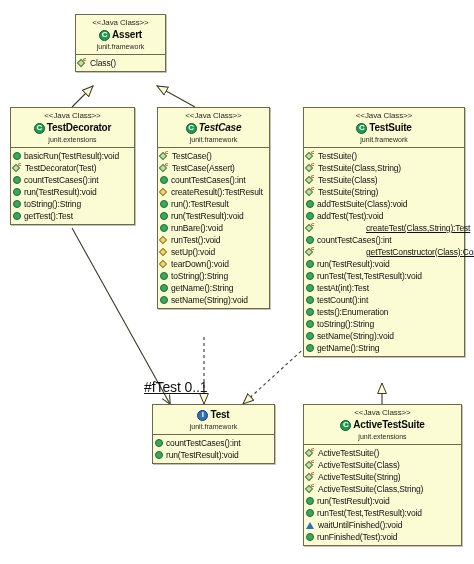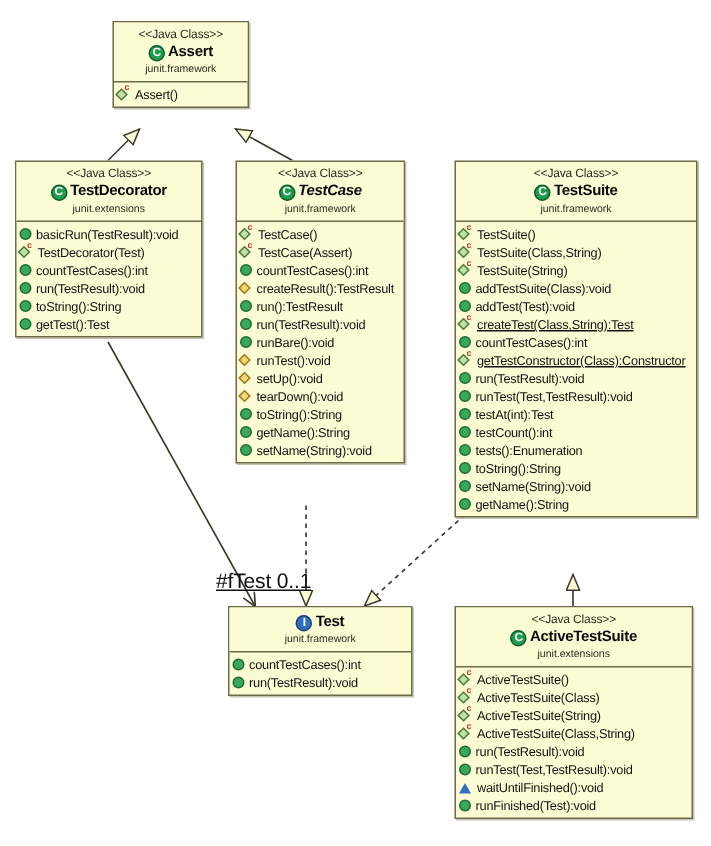--- a/index.html
+++ b/index.html
@@ -70,21 +70,21 @@
   .member {
     display: flex;
     align-items: center;
     gap: 3px;
     font-size: 8.5px;
     line-height: 12px;
     color: #111;
     white-space: nowrap;
     letter-spacing: -0.15px;
   }
-  .member .mtext.static { text-decoration: underline; }
+  .member .mtext.static { text-decoration: underline; margin-left: 48px; }
   
   .ic { flex: 0 0 auto; position: relative; width: 9px; height: 9px; }
   .ic-class {
     width: 11px; height: 11px; border-radius: 50%;
     background: #1f9d4d;
     border: 1px solid #0d5c2b;
     box-sizing: border-box;
     display: flex; align-items: center; justify-content: center;
     color: #fff; font-size: 8px; font-weight: bold;
     line-height: 1;
@@ -197,21 +197,21 @@
         <span class="class-name">Assert</span>
       </div>
       <div class="package">junit.framework</div>
     </div>
     <div class="members">
       <div class="member">
         <span class="ic ic-ctor">
             <span class="dia"></span>
             <span class="sup">c</span>
           </span>
-        <span class="mtext">Assert()</span>
+        <span class="mtext">Class()</span>
       </div>
     </div>
   </div>
 
   <div class="uml-box" style="left:10px; top:107px; width:125px;">
     <div class="box-header">
       <div class="stereotype">&lt;&lt;Java Class&gt;&gt;</div>
       <div class="name-row">
         <span class="ic ic-class">C</span>
         <span class="class-name">TestDecorator</span>
@@ -350,20 +350,27 @@
             <span class="dia"></span>
             <span class="sup">c</span>
           </span>
         <span class="mtext">TestSuite(Class,String)</span>
       </div>
       <div class="member">
         <span class="ic ic-ctor">
             <span class="dia"></span>
             <span class="sup">c</span>
           </span>
+        <span class="mtext">TestSuite(Class)</span>
+      </div>
+      <div class="member">
+        <span class="ic ic-ctor">
+            <span class="dia"></span>
+            <span class="sup">c</span>
+          </span>
         <span class="mtext">TestSuite(String)</span>
       </div>
       <div class="member">
         <span class="ic ic-pub"></span>
         <span class="mtext">addTestSuite(Class):void</span>
       </div>
       <div class="member">
         <span class="ic ic-pub"></span>
         <span class="mtext">addTest(Test):void</span>
       </div>

